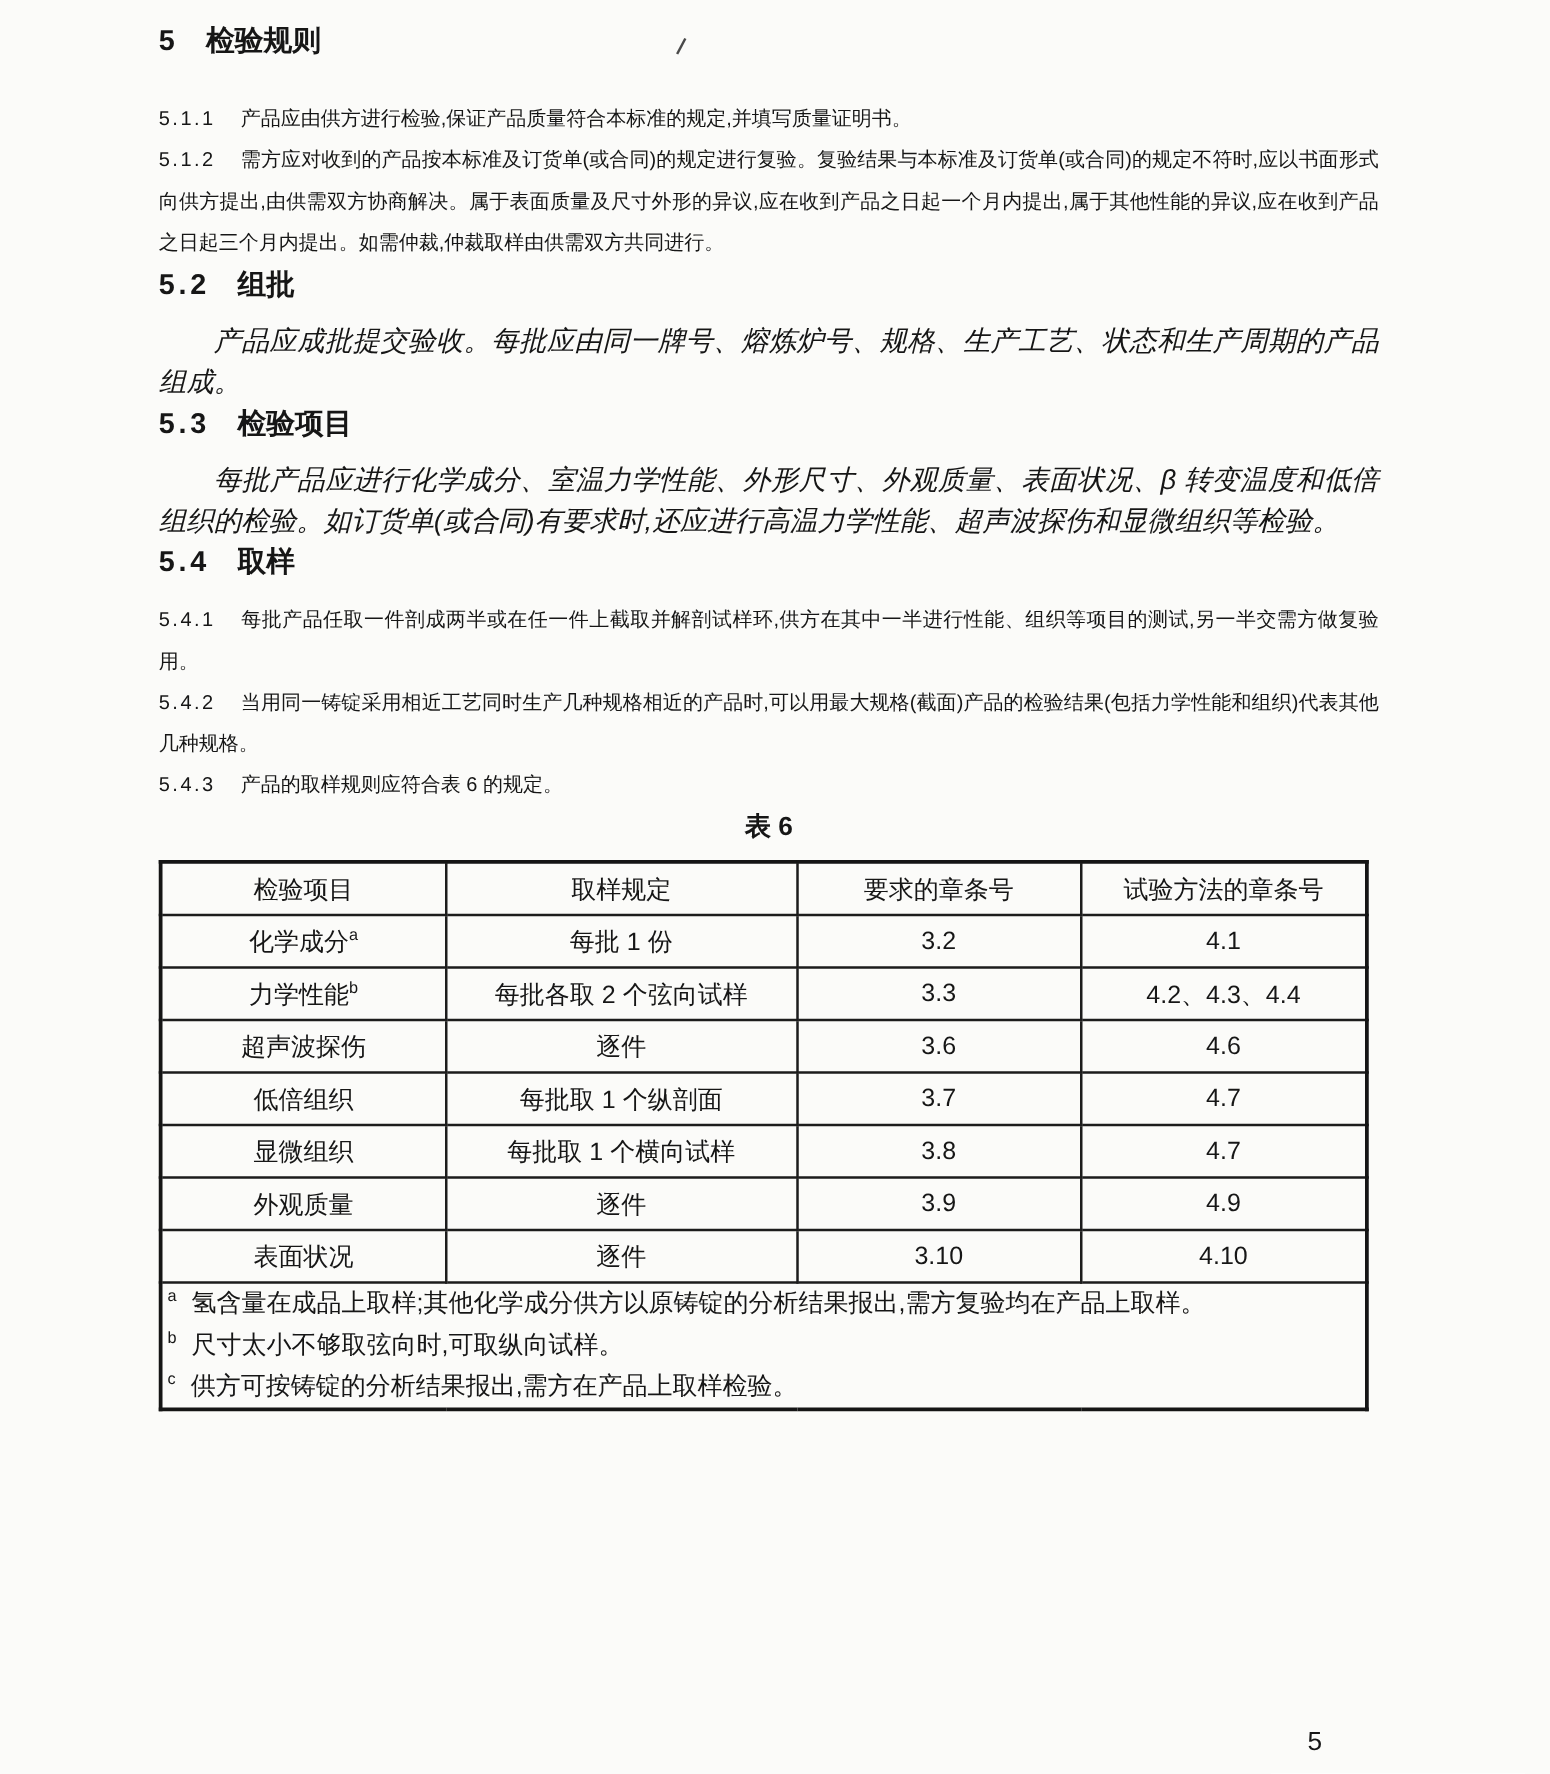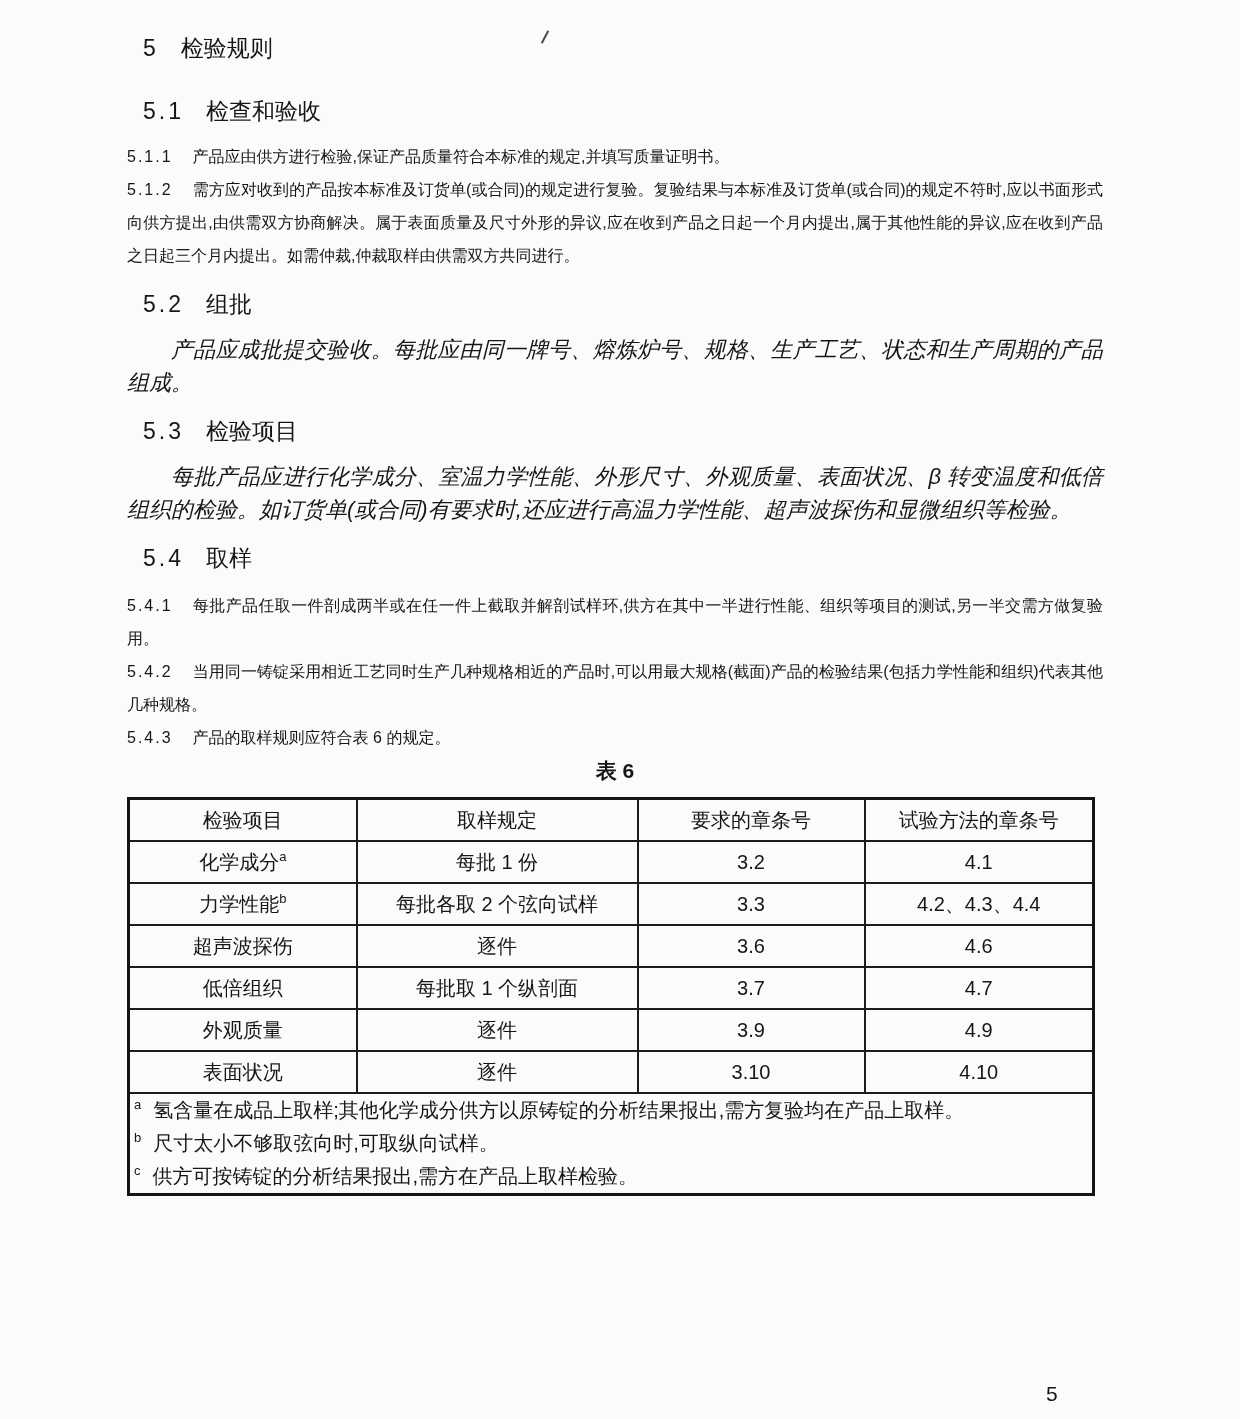--- a/index.html
+++ b/index.html
@@ -14,23 +14,23 @@
   }
   .content{
     position:absolute;
     left:127px;
     top:0;
     width:976px;
     padding-top:16px;
   }
   .h-sec{
     font-size:23px;
-    font-weight:normal;
-    line-height:33px;
-    margin:16px;
+    font-weight:bold;
+    line-height:33px;
+    margin:0;
   }
   .h-sec .num{letter-spacing:3px;margin-right:22px;}
   .h1{margin-bottom:30px;}
   .h2{margin-bottom:12px;}
   p.clause{
     font-size:16px;
     line-height:33px;
     margin:0;
     text-align:justify;
   }
@@ -112,21 +112,20 @@
 </head>
 <body>
 
 <div class="page">
   <div class="artifact"></div>
 
   <div class="content">
 
     <h1 class="h-sec h1"><span class="num">5</span><span>检验规则</span></h1>
 
-    <h2 class="h-sec h2"><span class="num">5.1</span><span>检查和验收</span></h2>
 
     <p class="clause mb8"><span class="cnum">5.1.1</span><span>产品应由供方进行检验,保证产品质量符合本标准的规定,并填写质量证明书。</span></p>
 
     <p class="clause mb28"><span class="cnum">5.1.2</span><span>需方应对收到的产品按本标准及订货单(或合同)的规定进行复验。复验结果与本标准及订货单(或合同)的规定不符时,应以书面形式向供方提出,由供需双方协商解决。属于表面质量及尺寸外形的异议,应在收到产品之日起一个月内提出,属于其他性能的异议,应在收到产品之日起三个月内提出。如需仲裁,仲裁取样由供需双方共同进行。</span></p>
 
     <h2 class="h-sec h2"><span class="num">5.2</span><span>组批</span></h2>
 
     <p class="indent mb16">产品应成批提交验收。每批应由同一牌号、熔炼炉号、规格、生产工艺、状态和生产周期的产品组成。</p>
 
     <h2 class="h-sec h2"><span class="num">5.3</span><span>检验项目</span></h2>
@@ -177,20 +176,26 @@
           <td>3.6</td>
           <td>4.6</td>
         </tr>
         <tr>
           <td><span>低倍组织</span><span class="sup"></span></td>
           <td>每批取 1 个纵剖面</td>
           <td>3.7</td>
           <td>4.7</td>
         </tr>
         <tr>
+          <td><span>显微组织</span><span class="sup"></span></td>
+          <td>每批取 1 个横向试样</td>
+          <td>3.8</td>
+          <td>4.7</td>
+        </tr>
+        <tr>
           <td><span>外观质量</span><span class="sup"></span></td>
           <td>逐件</td>
           <td>3.9</td>
           <td>4.9</td>
         </tr>
         <tr>
           <td><span>表面状况</span><span class="sup"></span></td>
           <td>逐件</td>
           <td>3.10</td>
           <td>4.10</td>

